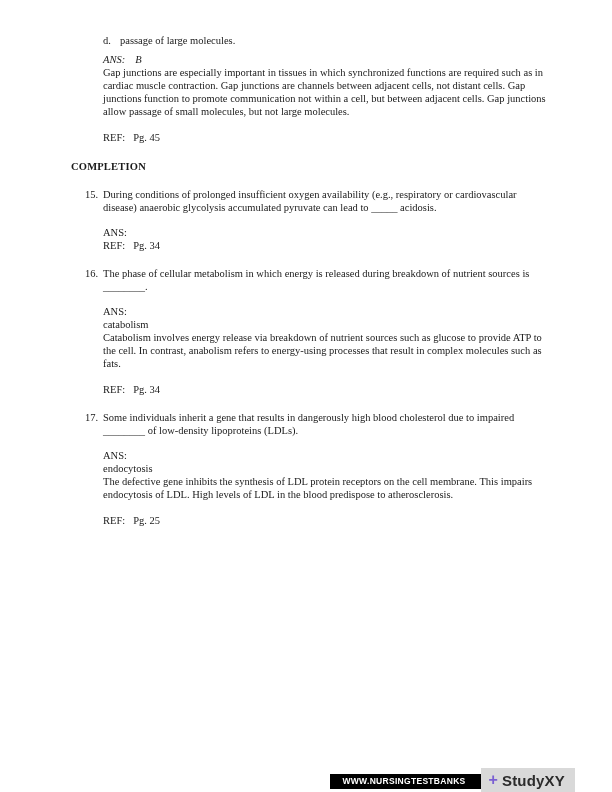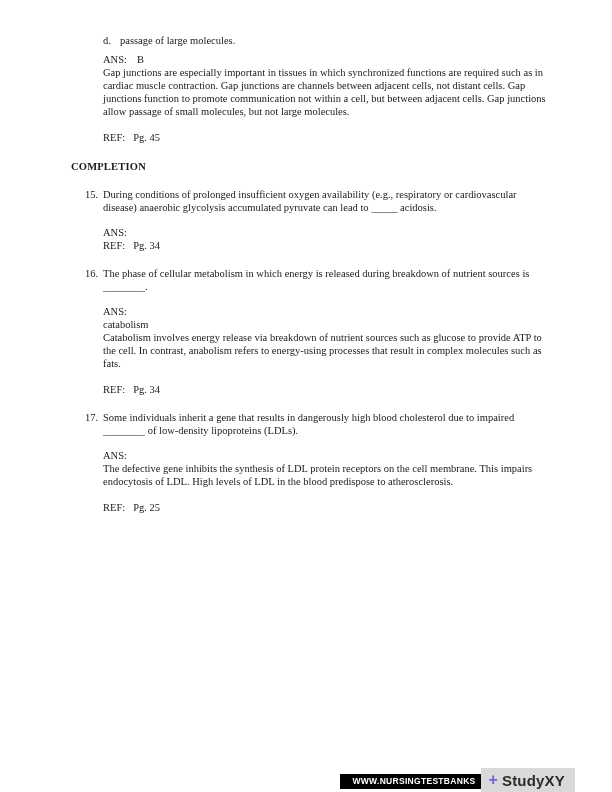--- a/index.html
+++ b/index.html
@@ -11,21 +11,21 @@
     font-family: "Liberation Serif", serif;
     font-size: 10.5px;
     line-height: 13px;
     color: #1a1a1a;
     overflow: hidden;
     box-sizing: border-box;
     padding: 34px 62px 0 71px;
   }
   .opt-row { display: flex; margin: 0 0 6px 32px; }
   .opt-label { width: 17px; flex-shrink: 0; }
-  .ans-inline { margin: 0 0 0 32px; }
+  .ans-inline { margin: 0 0 0 32px; font-style: italic; }
   .ans-gap { display: inline-block; width: 10px; }
   .rationale { margin: 0 0 13px 32px; text-align: left; }
   .ref-line { margin: 0 0 15px 32px; }
   .ref-value { margin-left: 8px; }
   .section-heading {
     font-weight: bold;
     margin: 16px 0 15px 0;
     letter-spacing: 0.2px;
   }
   .question { display: flex; margin: 0 0 12px 14px; }
@@ -41,21 +41,21 @@
     align-items: flex-end;
   }
   .site-bar {
     background: #000000;
     color: #ffffff;
     font-family: "Liberation Sans", sans-serif;
     font-weight: bold;
     font-size: 8.5px;
     height: 15px;
     line-height: 15px;
-    padding: 0 5px 0 12px;
+    padding: 0 15px 0 12px;
     letter-spacing: 0.3px;
     margin-bottom: 3px;
   }
   .logo-box {
     background: #d9d9d9;
     height: 24px;
     display: flex;
     align-items: center;
     padding: 0 10px 0 8px;
   }
@@ -113,20 +113,21 @@
   <div class="rationale">Catabolism involves energy release via breakdown of nutrient sources such as glucose to provide ATP to the cell. In contrast, anabolism refers to energy-using processes that result in complex molecules such as fats.</div>
   <div class="ref-line">
     <span>REF:</span><span class="ref-value">Pg. 34</span>
   </div>
 
   <div class="question">
     <span class="q-num">17.</span>
     <span class="q-text">Some individuals inherit a gene that results in dangerously high blood cholesterol due to impaired ________ of low-density lipoproteins (LDLs).</span>
   </div>
   <div class="ans-block">ANS:</div>
+  <div class="ans-word">endocytosis</div>
   <div class="rationale">The defective gene inhibits the synthesis of LDL protein receptors on the cell membrane. This impairs endocytosis of LDL. High levels of LDL in the blood predispose to atherosclerosis.</div>
   <div class="ref-line">
     <span>REF:</span><span class="ref-value">Pg. 25</span>
   </div>
 
   <div class="footer">
     <div class="site-bar">WWW.NURSINGTESTBANKS</div>
     <div class="logo-box">
       <span class="plus-icon">+</span>
       <span class="brand-text">StudyXY</span>

